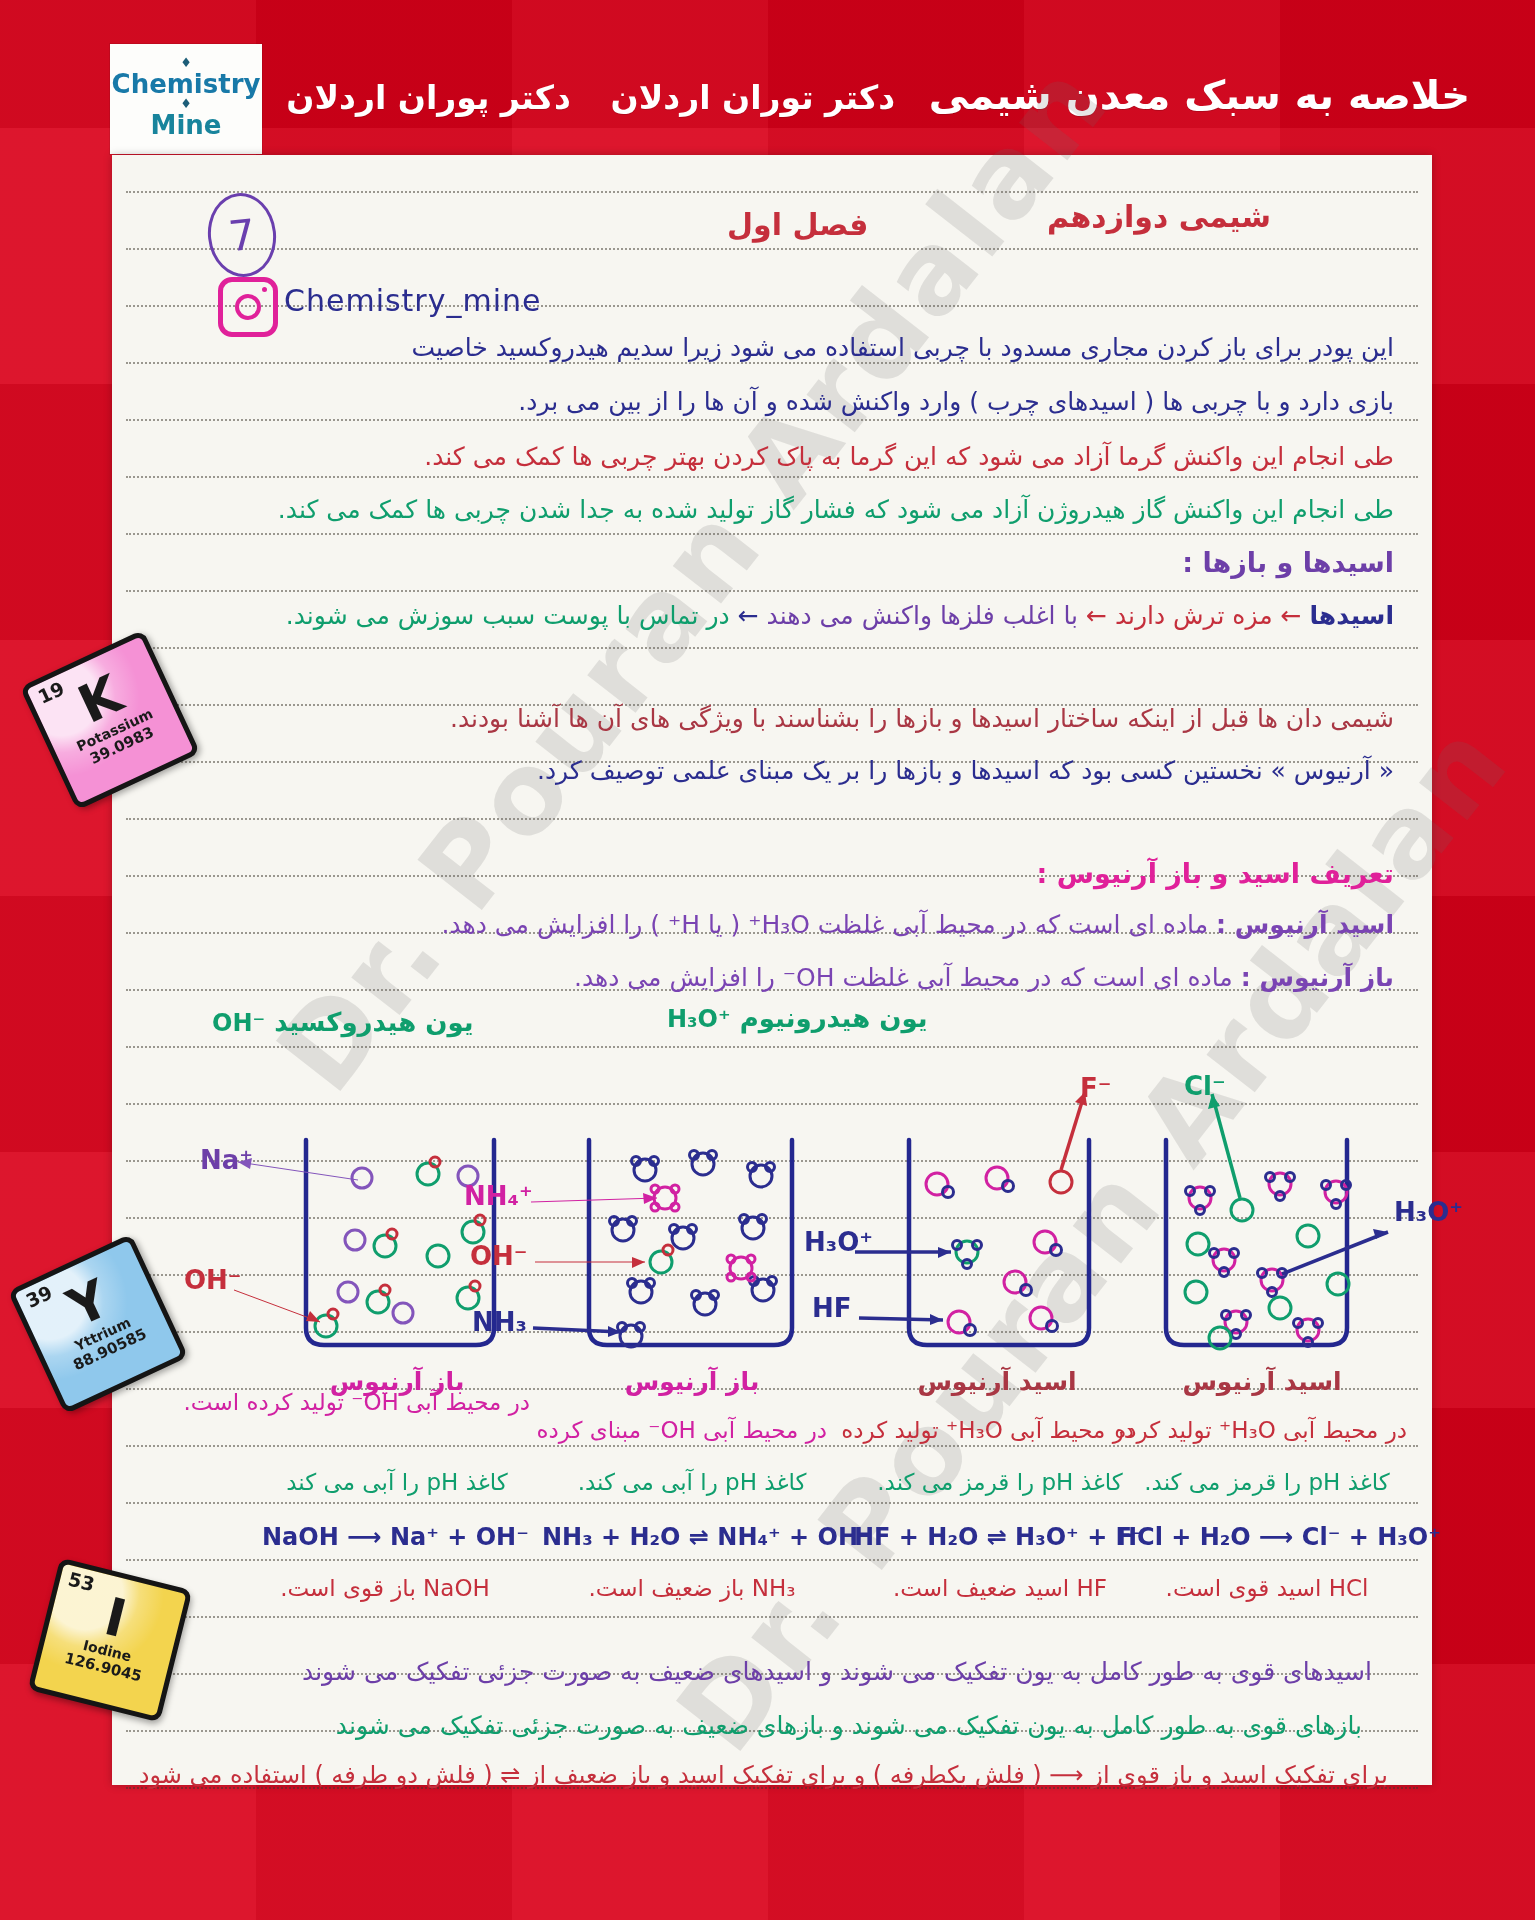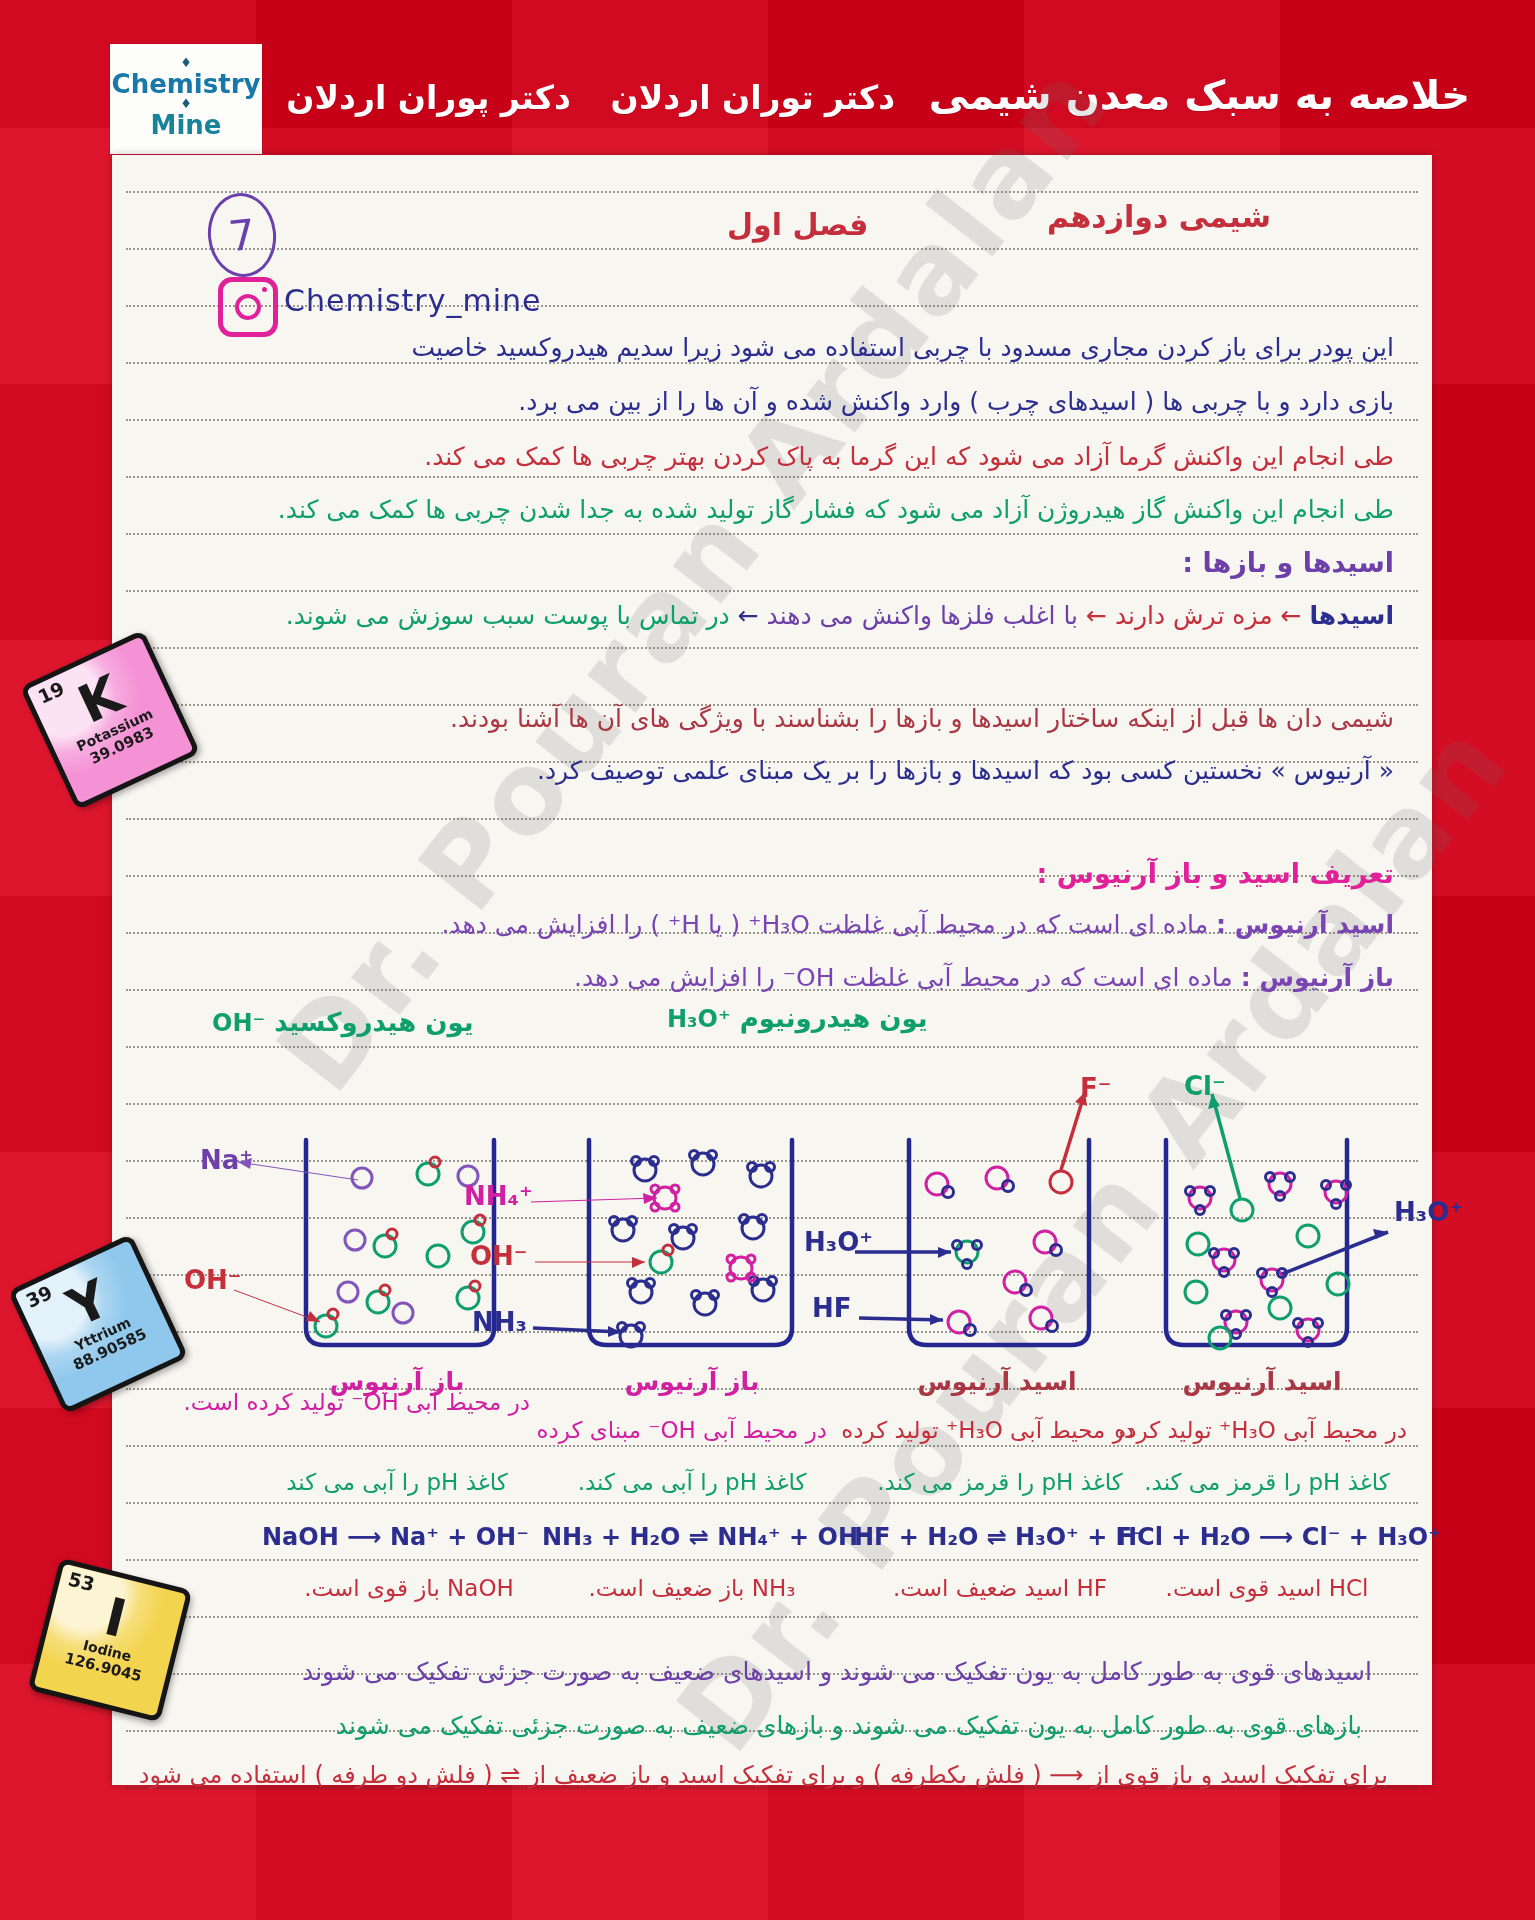--- a/index.html
+++ b/index.html
@@ -336,21 +336,21 @@
   </svg>
   <span class="abs iontag green" dir="ltr" style="left:1072px;top:916px;">Cl⁻</span>
   <span class="abs iontag navy" dir="ltr" style="left:1282px;top:1042px;">H₃O⁺</span>
 
   
   
   <span class="abs cap magenta bold" style="left:170px;top:1212px;width:230px;font-size:25px;">باز آرنیوس</span>
   <span class="abs cap magenta" style="left:148px;top:1234px;width:270px;text-align:right;">در محیط آبی OH⁻ تولید کرده است.</span>
   <span class="abs cap green" style="left:160px;top:1314px;width:250px;">کاغذ pH را آبی می کند</span>
   <span class="abs eq navy" style="left:150px;top:1368px;width:270px;">NaOH ⟶ Na⁺ + OH⁻</span>
-  <span class="abs cap redink" style="left:172px;top:1420px;width:250px;">NaOH باز قوی است.</span>
+  <span class="abs cap redink" style="left:148px;top:1420px;width:250px;">NaOH باز قوی است.</span>
   
   <span class="abs cap magenta bold" style="left:460px;top:1212px;width:240px;font-size:25px;">باز آرنیوس</span>
   <span class="abs cap magenta" style="left:445px;top:1262px;width:270px;">در محیط آبی OH⁻ مبنای کرده</span>
   <span class="abs cap green" style="left:450px;top:1314px;width:260px;">کاغذ pH را آبی می کند.</span>
   <span class="abs eq navy" style="left:430px;top:1368px;width:300px;">NH₃ + H₂O ⇌ NH₄⁺ + OH⁻</span>
   <span class="abs cap redink" style="left:450px;top:1420px;width:260px;">NH₃ باز ضعیف است.</span>
   
   <span class="abs cap darkred bold" style="left:765px;top:1212px;width:240px;font-size:25px;">اسید آرنیوس</span>
   <span class="abs cap redink" style="left:752px;top:1262px;width:270px;">در محیط آبی H₃O⁺ تولید کرده</span>
   <span class="abs cap green" style="left:758px;top:1314px;width:260px;">کاغذ pH را قرمز می کند.</span>

